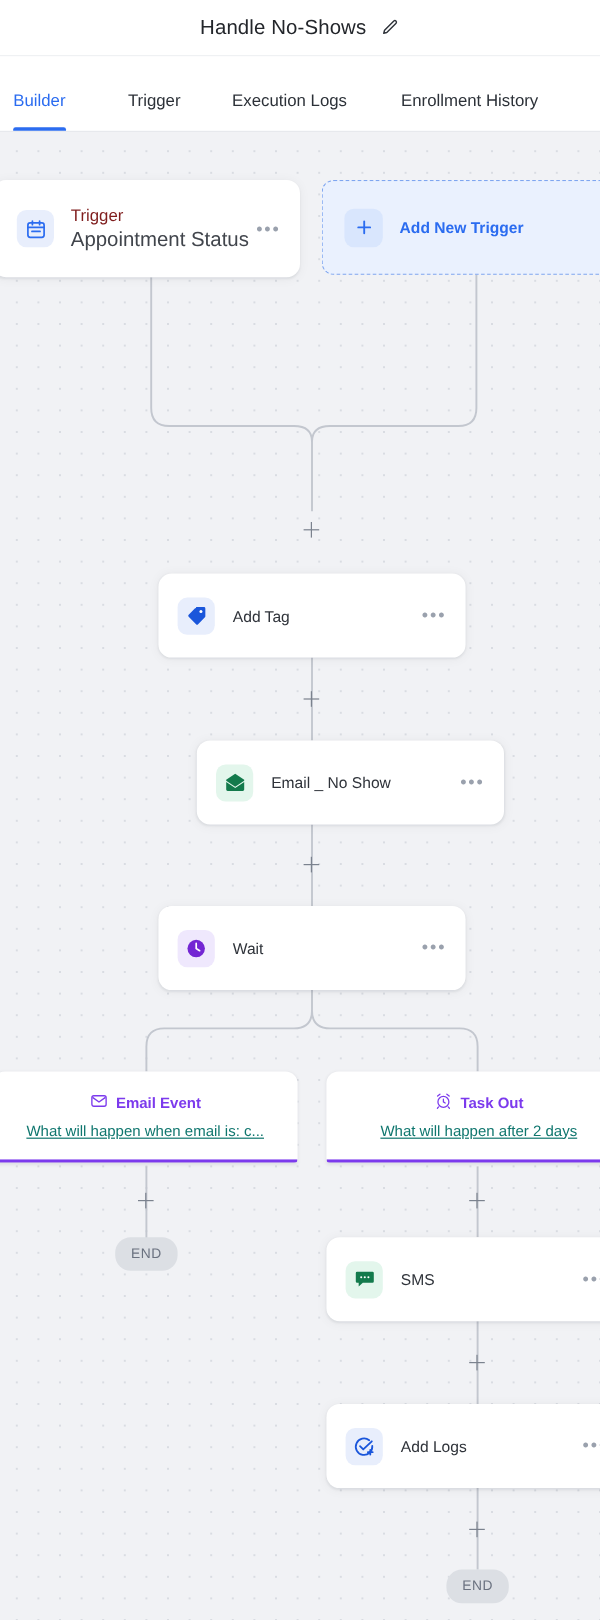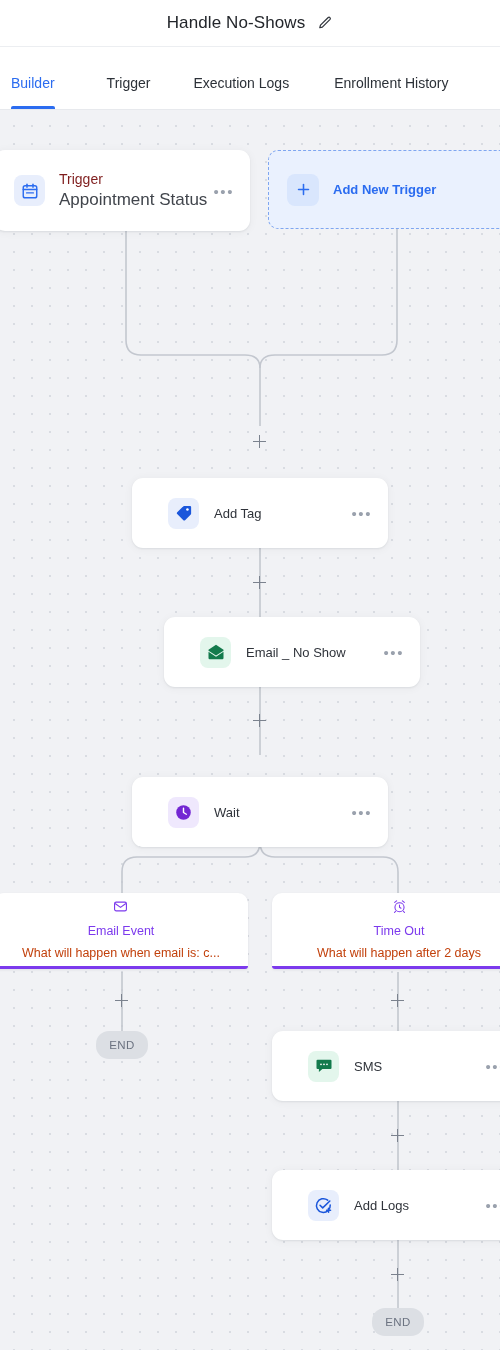--- a/index.html
+++ b/index.html
@@ -105,24 +105,24 @@
     border-radius: 10px; box-shadow: none;
     padding-left: 18px; gap: 14px;
   }
   .add-trigger-tile {
     width: 32px; height: 32px; border-radius: 8px; background: #d9e6fd;
     display: flex; align-items: center; justify-content: center;
   }
   .add-trigger-label { font-size: 13px; color: #2b6cf0; font-weight: 600; text-align: right; }
 
   
-  .action-node { width: 256px; height: 70px; padding-left: 36px; gap: 15px; }
+  .action-node { width: 256px; height: 70px; padding-left: 16px; gap: 15px; }
   #add-tag-node   { left: 132px; top: 368px; }
   #email-node     { left: 132px; top: 507px; margin-left: 32px; }
-  #wait-node      { left: 132px; top: 667px; }
+  #wait-node      { left: 132px; top: 645px; }
   #sms-node       { left: 272px; top: 921px;  width: 244px; }
   #addtask-node   { left: 272px; top: 1060px; width: 244px; }
   #sms-node .node-dots, #addtask-node .node-dots { right: 10px; }
 
   
   .tile-blue   { background: #e8eefc; }
   .tile-green  { background: #e3f6ec; }
   .tile-purple { background: #efe8fd; }
 
   
@@ -132,23 +132,23 @@
     border-bottom: 3px solid #7c3aed;
     box-shadow: 0 1px 3px rgba(16,24,40,.08);
     display: flex; flex-direction: column;
     align-items: center; justify-content: center; gap: 8px;
     cursor: pointer;
   }
   #branch-email { left: -6px;  top: 783px; width: 254px; height: 76px; }
   #branch-timeout { left: 272px; top: 783px; width: 254px; height: 76px; }
   .branch-head {
     display: flex; align-items: center; gap: 7px;
-    font-size: 12.5px; color: #7c3aed; font-weight: 400; flex-direction: column;
-  }
-  .branch-desc { font-size: 12.5px; color: #c2410c; }
+    font-size: 12.5px; color: #7c3aed; font-weight: 700;
+  }
+  .branch-desc { font-size: 12.5px; color: #0f766e; text-decoration: underline; }
 
   
   .plus-btn {
     position: absolute; width: 17px; height: 17px;
     display: flex; align-items: center; justify-content: center;
     cursor: pointer;
   }
   .plus-btn::before, .plus-btn::after {
     content: ""; position: absolute; background: #7b828e;
   }
@@ -286,21 +286,21 @@
         <span>
           <svg width="15" height="15" viewBox="0 0 24 24" fill="none" stroke="#7c3aed" stroke-width="1.7" stroke-linecap="round" stroke-linejoin="round">
             <circle cx="12" cy="13.2" r="7.3"></circle>
             <path d="M12 9.6v3.6l2.4 1.5"></path>
             <path d="M4.3 5.4 7.4 2.9"></path>
               <path d="M19.7 5.4 16.6 2.9"></path>
             <path d="M5.6 19.9 4 21.6"></path>
               <path d="M18.4 19.9 20 21.6"></path>
           </svg>
         </span>
-        <span>Time Out</span>
+        <span>Task Out</span>
       </div>
       <div class="branch-desc">What will happen after 2 days</div>
     </div>
 
     <div class="node action-node" id="sms-node">
       <span class="node-icon tile-green">
         <svg width="18" height="18" viewBox="0 0 24 24" fill="#137a4c">
           <path d="M3.4 3.6h17.2a1.4 1.4 0 0 1 1.4 1.4v9.6a1.4 1.4 0 0 1-1.4 1.4H9.8l-4.6 4v-4H3.4A1.4 1.4 0 0 1 2 14.6V5a1.4 1.4 0 0 1 1.4-1.4z"></path>
           <circle cx="8" cy="9.8" r="1.15" fill="#ffffff"></circle>
           <circle cx="12" cy="9.8" r="1.15" fill="#ffffff"></circle>

